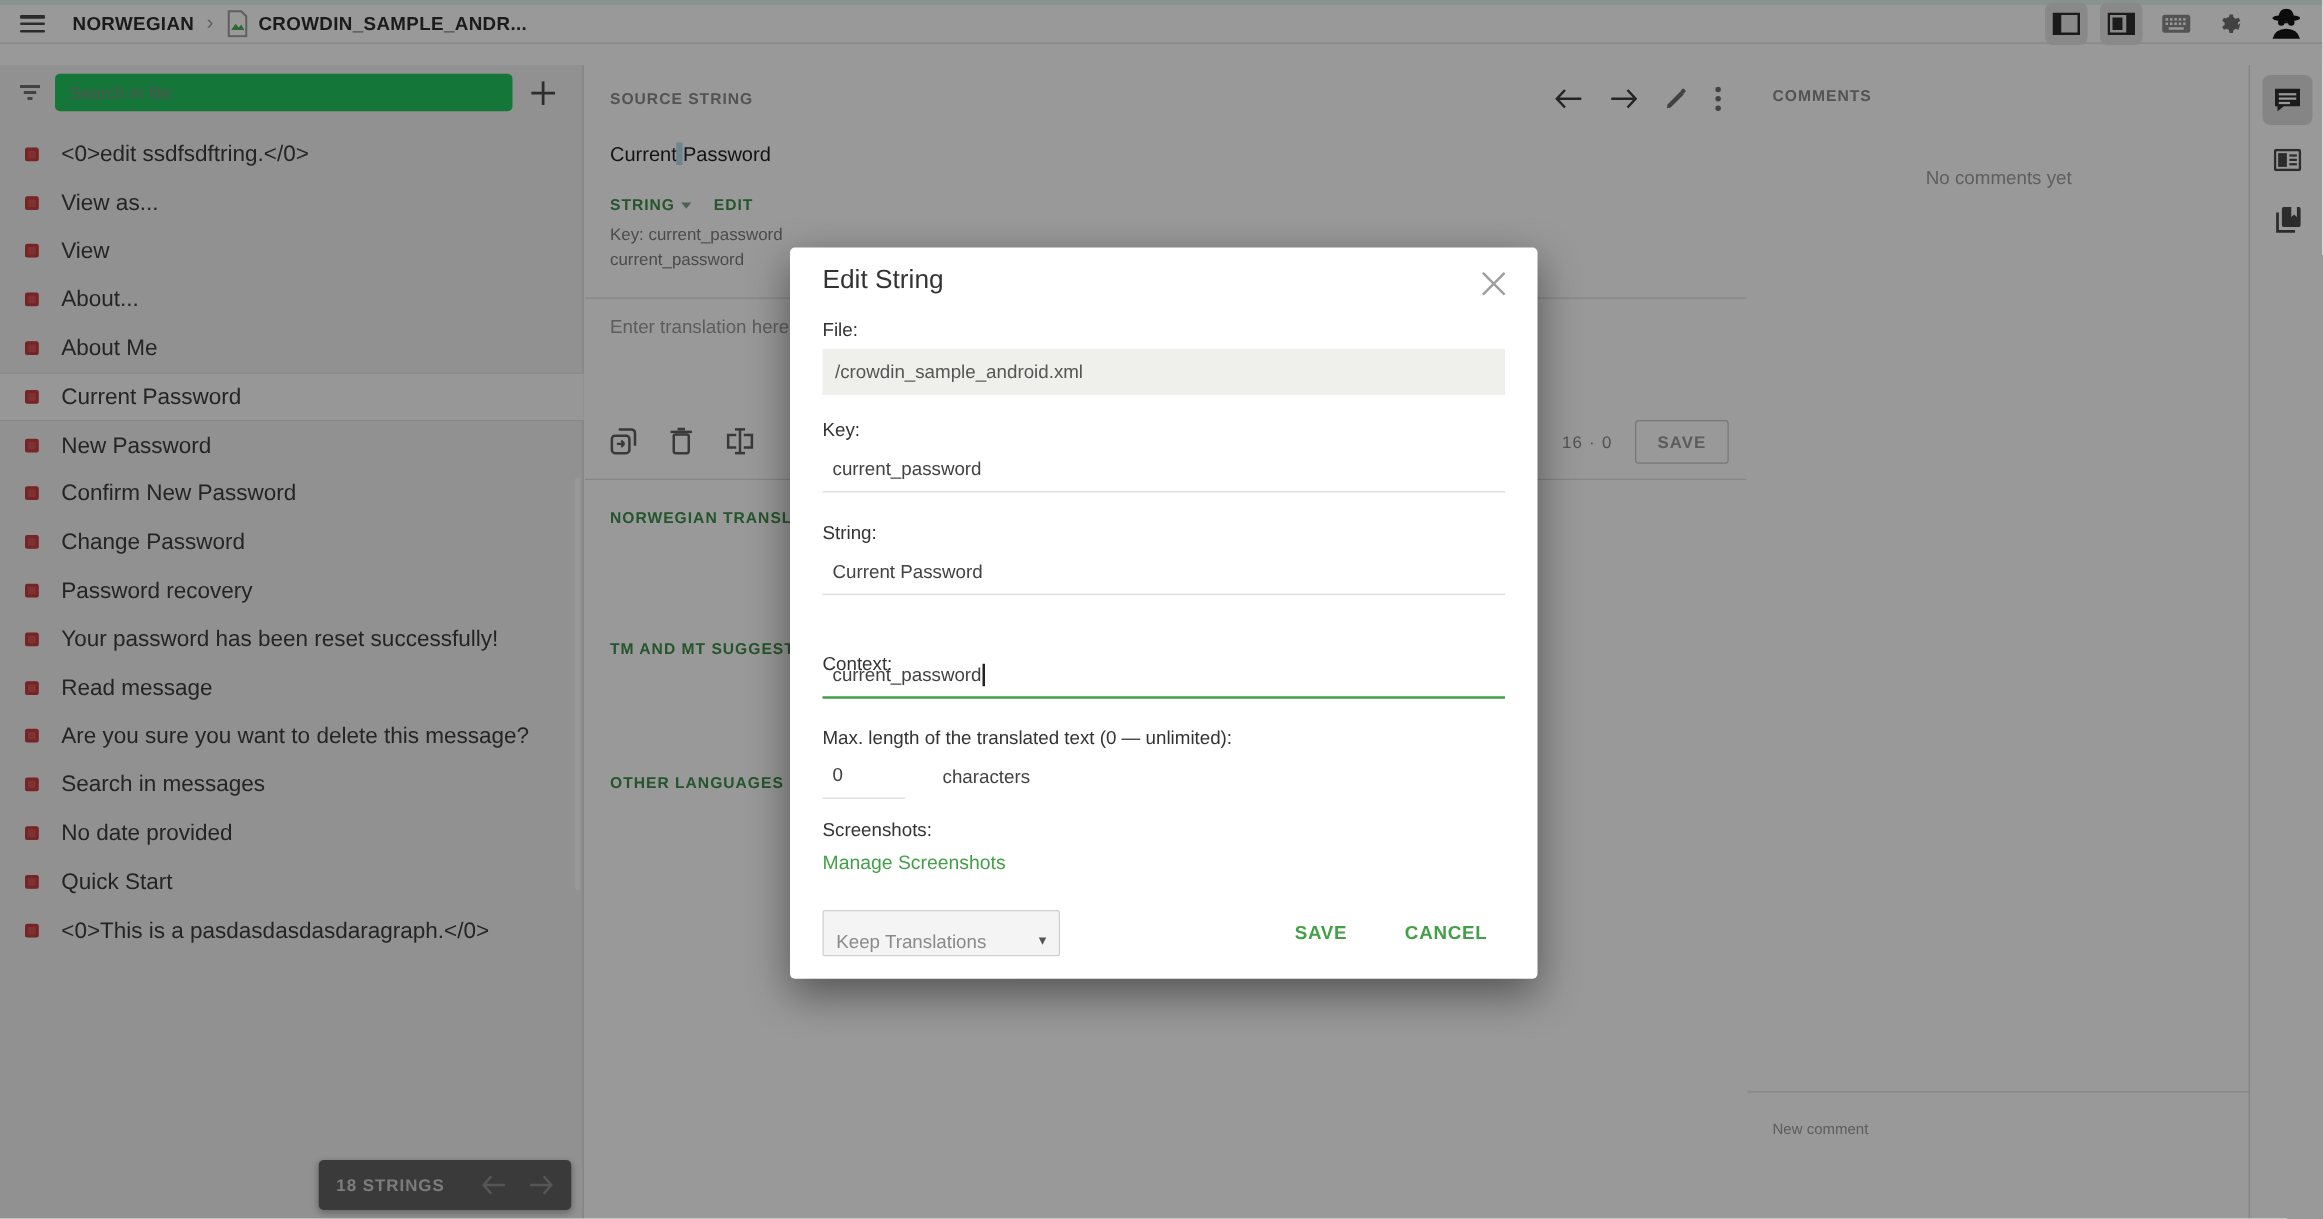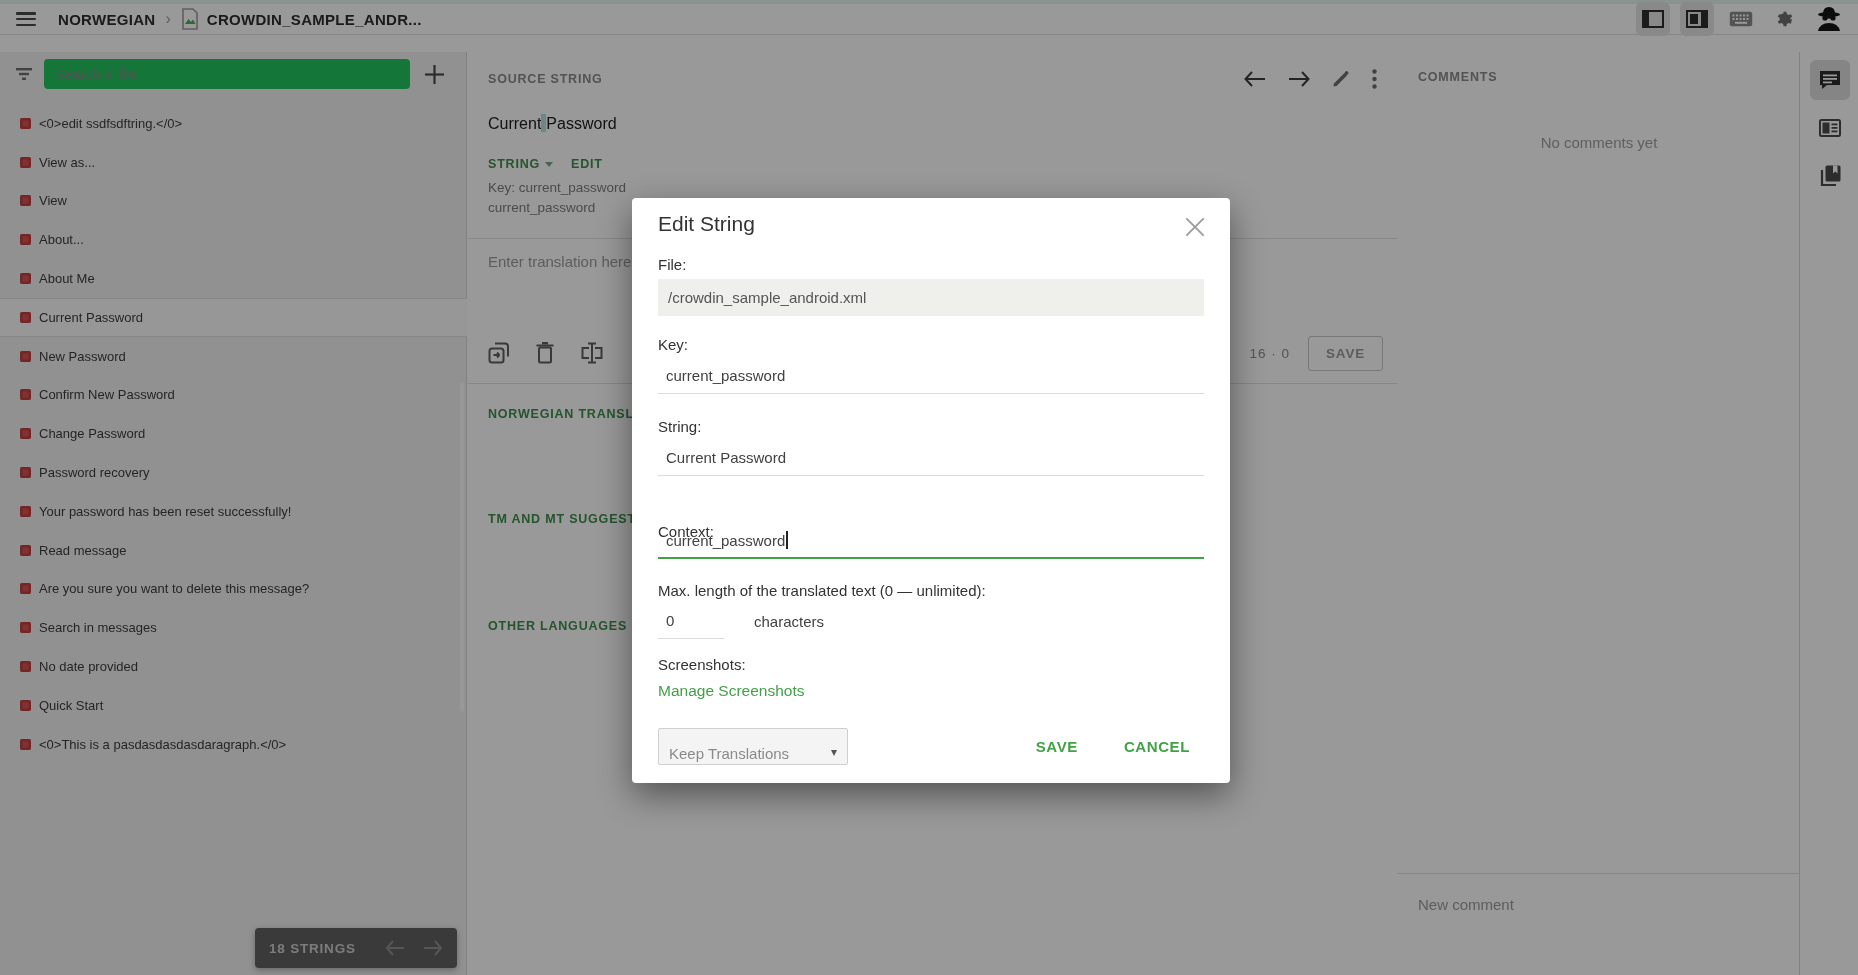--- a/index.html
+++ b/index.html
@@ -27,21 +27,21 @@
   #search-pill { position:absolute; left:44px; top:7px; width:366px; height:30px; background:#22c55e;
     border-radius:4px; display:flex; align-items:center; }
   #search-input { border:none; outline:none; background:transparent; font-size:14px; color:#424242;
     width:330px; margin-left:12px; font-family:"Liberation Sans", sans-serif; }
   #search-input::placeholder { color:#8b8b8b; }
   #string-list { position:absolute; left:0; top:52px; width:467px; }
   .string-row { height:38.8px; display:flex; align-items:center; padding-left:20px; cursor:pointer; }
   .string-row.selected { background:#fcfcfc; border-top:1px solid #e2e2e2; border-bottom:1px solid #e2e2e2; }
   .status-sq { width:11px; height:11px; border-radius:2px; background:#d55353;
     box-shadow:inset 0 0 0 2.5px rgba(180,48,48,.55); flex:none; }
-  .string-label { font-size:13px; color:#3d3d3d; margin-left:8px; white-space:nowrap; }
+  .string-label { font-size:18px; color:#3d3d3d; margin-left:18px; white-space:nowrap; }
   #left-scroll-thumb { position:absolute; right:2px; top:330px; width:4px; height:330px; background:#ffffff; border-radius:2px; opacity:.8; }
   #strings-pill { position:absolute; left:255px; top:876px; width:202px; height:40px; background:#616161;
     border-radius:4px; display:flex; align-items:center; padding:0 14px;
     box-shadow:0 2px 6px rgba(0,0,0,.3); }
   #strings-pill .count { font-size:13.5px; font-weight:bold; letter-spacing:.8px; color:#cfcfcf; }
   #strings-pill .pag { margin-left:auto; display:flex; gap:18px; }
 
   
   #mid-panel { left:468px; top:52px; width:929px; height:923px; background:#ffffff; }
   .sec-header { font-size:12.5px; font-weight:bold; letter-spacing:.8px; color:#8a8a8a; }
@@ -74,21 +74,21 @@
     border-left:5px solid #7ba886; margin-left:7px; display:inline-block; }
 
   
   #comments-panel { left:1398px; top:52px; width:402px; height:923px; background:#ffffff;
     border-right:1px solid #d7d7d7; }
   #comments-header { position:absolute; left:20px; top:18px; }
   #no-comments { position:absolute; left:0; top:82px; width:402px; text-align:center;
     font-size:15px; color:#9e9e9e; }
   #new-comment-box { position:absolute; left:0; bottom:0; width:402px; height:102px; border-top:1px solid #dedede; }
   #new-comment-input { border:none; outline:none; background:transparent; width:360px; margin:22px 0 4px 20px;
-    font-size:15px; color:#7f1d1d; font-family:"Liberation Sans", sans-serif; }
+    font-size:12px; color:#7f1d1d; font-family:"Liberation Sans", sans-serif; }
   #new-comment-input::placeholder { color:#9b9b9b; }
 
   
   #right-strip { left:1801px; top:52px; width:57px; height:923px; background:#ffffff; }
   .strip-btn { width:40px; height:40px; border-radius:6px; margin:8px auto 4px auto;
     display:flex; align-items:center; justify-content:center; }
   .strip-btn.active { background:#dedede; }
 
   
   #overlay { left:0; top:0; width:1858px; height:975px; background:rgba(0,0,0,.40); z-index:40; }

